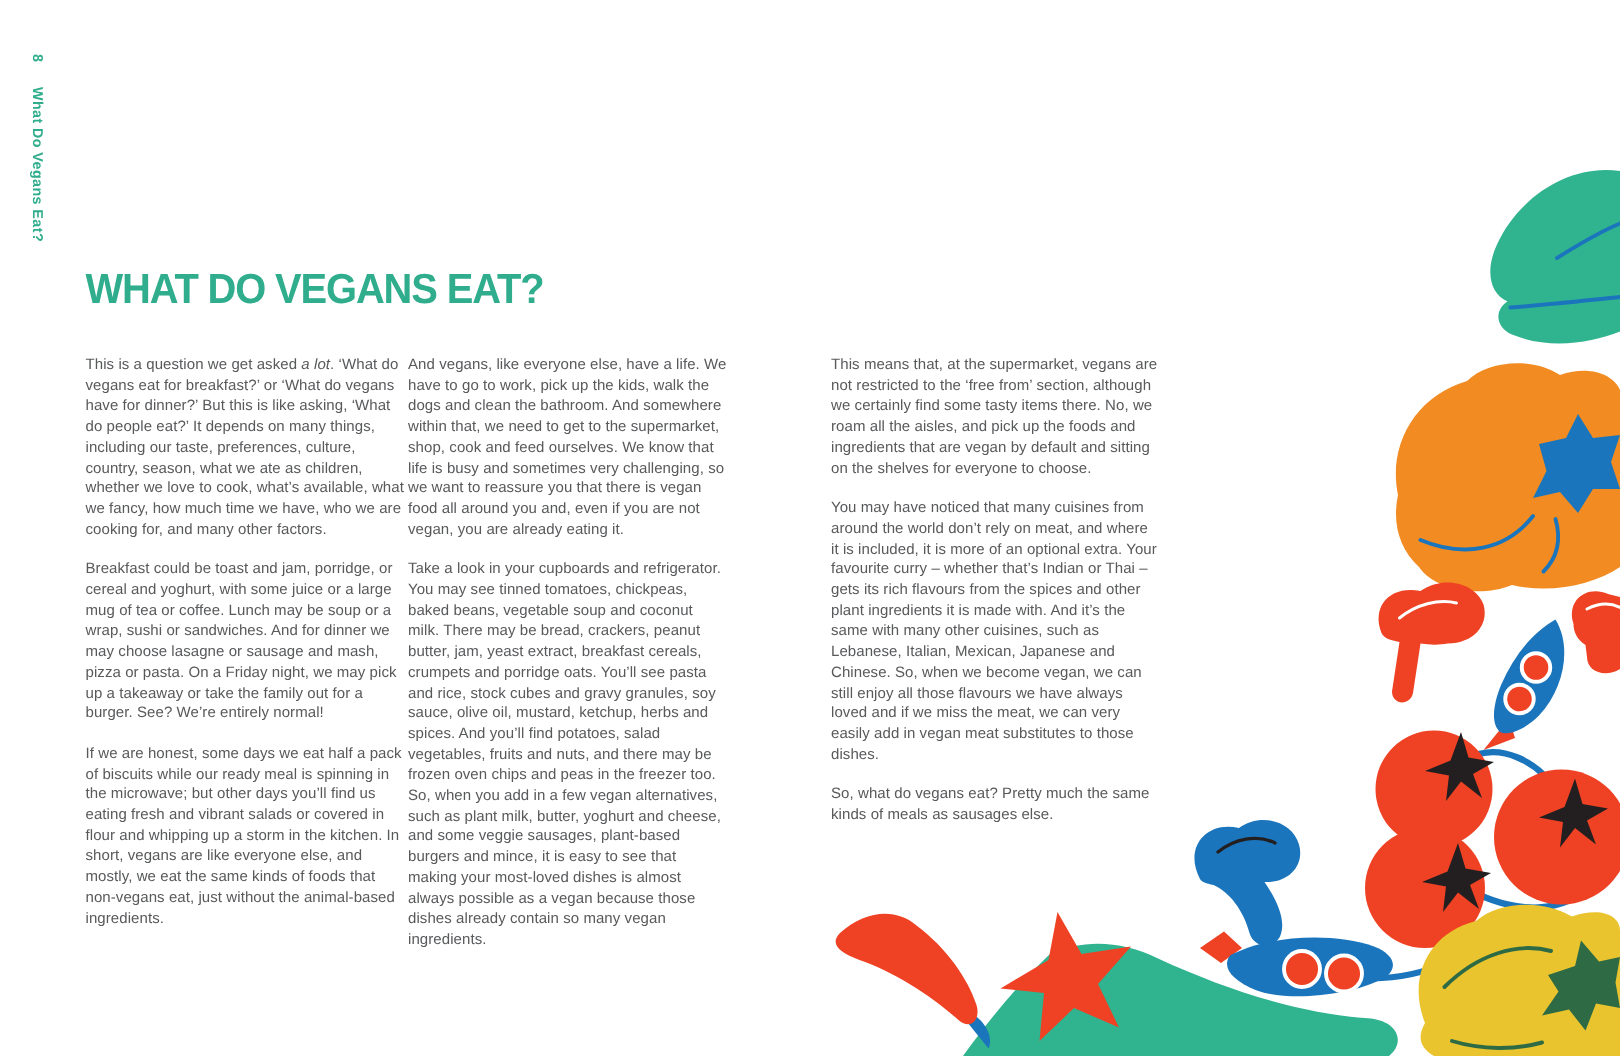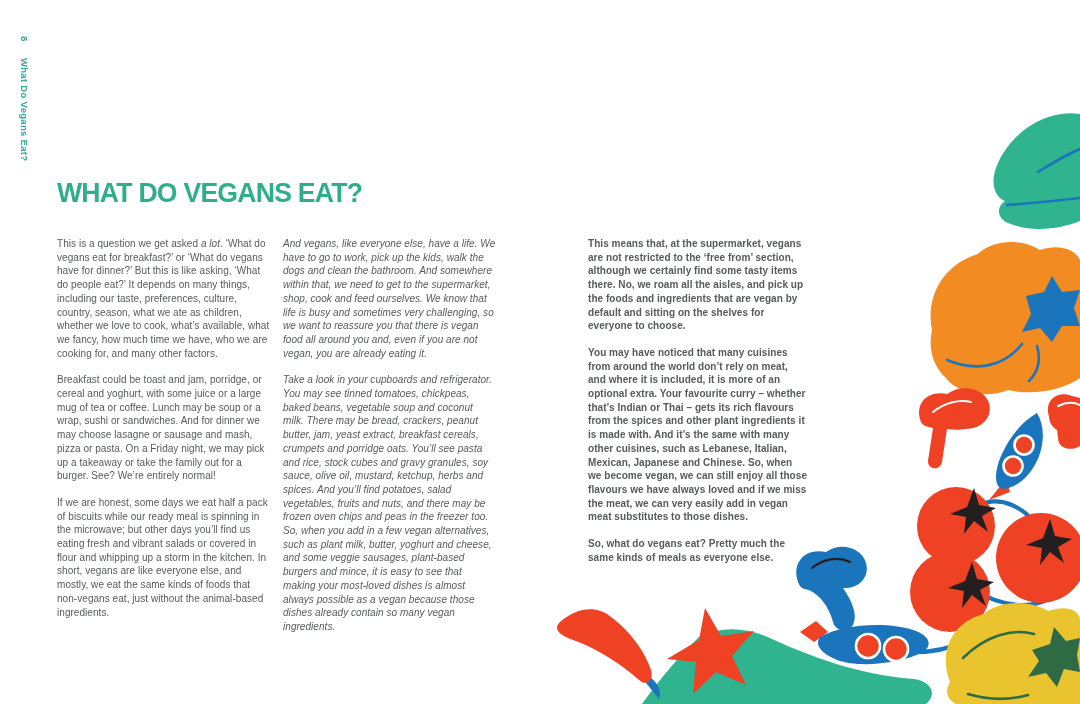--- a/index.html
+++ b/index.html
@@ -14,21 +14,21 @@
   .rot{position:absolute;writing-mode:vertical-rl;color:var(--title-teal);
        font-size:9.5px;font-weight:700;letter-spacing:.3px;}
   #page-num{left:19px;top:36px;}
   #edge-title{left:19px;top:58px;}
 
   .main-title{position:absolute;left:57px;top:177px;margin:0;color:var(--title-teal);
       font-size:28px;font-weight:800;letter-spacing:-0.8px;transform:scaleX(.95);
       transform-origin:left;white-space:nowrap;}
 
   .col{position:absolute;top:237px;width:213px;}
-  #col1{left:57px;} #col2{left:283px;font-style:italic;} #col3{left:588px;width:219px;font-weight:bold;}
+  #col1{left:57px;} #col2{left:272px;} #col3{left:554px;width:219px;}
   .col p{margin:0 0 13px 0;font-size:10px;line-height:13.7px;color:var(--body-text);
       letter-spacing:.05px;}
   .it{font-style:italic;}
 
   svg.illo{position:absolute;left:0;top:0;pointer-events:none;}
   .f-teal{fill:var(--teal)} .f-orange{fill:var(--orange)} .f-red{fill:var(--red)}
   .f-blue{fill:var(--blue)} .f-yellow{fill:var(--yellow)} .f-dgreen{fill:var(--dark-green)}
   .f-black{fill:var(--stem-black)}
   .s-blue{stroke:var(--blue);stroke-width:2.6;fill:none;stroke-linecap:round}
   .s-blue-v{stroke:var(--blue);stroke-width:4.2;fill:none;stroke-linecap:round}
@@ -54,21 +54,21 @@
   </div>
 
   <div id="col2" class="col">
     <p>And vegans, like everyone else, have a life. We have to go to work, pick up the kids, walk the dogs and clean the bathroom. And somewhere within that, we need to get to the supermarket, shop, cook and feed ourselves. We know that life is busy and sometimes very challenging, so we want to reassure you that there is vegan food all around you and, even if you are not vegan, you are already eating it.</p>
     <p>Take a look in your cupboards and refrigerator. You may see tinned tomatoes, chickpeas, baked beans, vegetable soup and coconut milk. There may be bread, crackers, peanut butter, jam, yeast extract, breakfast cereals, crumpets and porridge oats. You’ll see pasta and rice, stock cubes and gravy granules, soy sauce, olive oil, mustard, ketchup, herbs and spices. And you’ll find potatoes, salad vegetables, fruits and nuts, and there may be frozen oven chips and peas in the freezer too. So, when you add in a few vegan alternatives, such as plant milk, butter, yoghurt and cheese, and some veggie sausages, plant-based burgers and mince, it is easy to see that making your most-loved dishes is almost always possible as a vegan because those dishes already contain so many vegan ingredients.</p>
   </div>
 
   <div id="col3" class="col">
     <p>This means that, at the supermarket, vegans are not restricted to the ‘free from’ section, although we certainly find some tasty items there. No, we roam all the aisles, and pick up the foods and ingredients that are vegan by default and sitting on the shelves for everyone to choose.</p>
     <p>You may have noticed that many cuisines from around the world don’t rely on meat, and where it is included, it is more of an optional extra. Your favourite curry – whether that’s Indian or Thai – gets its rich flavours from the spices and other plant ingredients it is made with. And it’s the same with many other cuisines, such as Lebanese, Italian, Mexican, Japanese and Chinese. So, when we become vegan, we can still enjoy all those flavours we have always loved and if we miss the meat, we can very easily add in vegan meat substitutes to those dishes.</p>
-    <p>So, what do vegans eat? Pretty much the same kinds of meals as everyone else.</p>
+    <p>So, what do vegans eat? Pretty much the same kinds of meals as sausages else.</p>
   </div>
 
   <svg class="illo" width="1080" height="704" viewBox="0 0 1080 704" aria-hidden="true">
 
     <g>
       <path class="f-teal" d="M1080 114 C1046 109 1012 132 998 163 C990 180 993 196 1005 201 C996 207 997 218 1008 223 C1032 233 1060 229 1080 221 Z"></path>
       <path class="s-blue" d="M1038 172 C1054 162 1068 154 1080 149"></path>
       <path class="s-blue" d="M1007 205 C1034 203 1060 200 1080 198"></path>
     </g>
 

